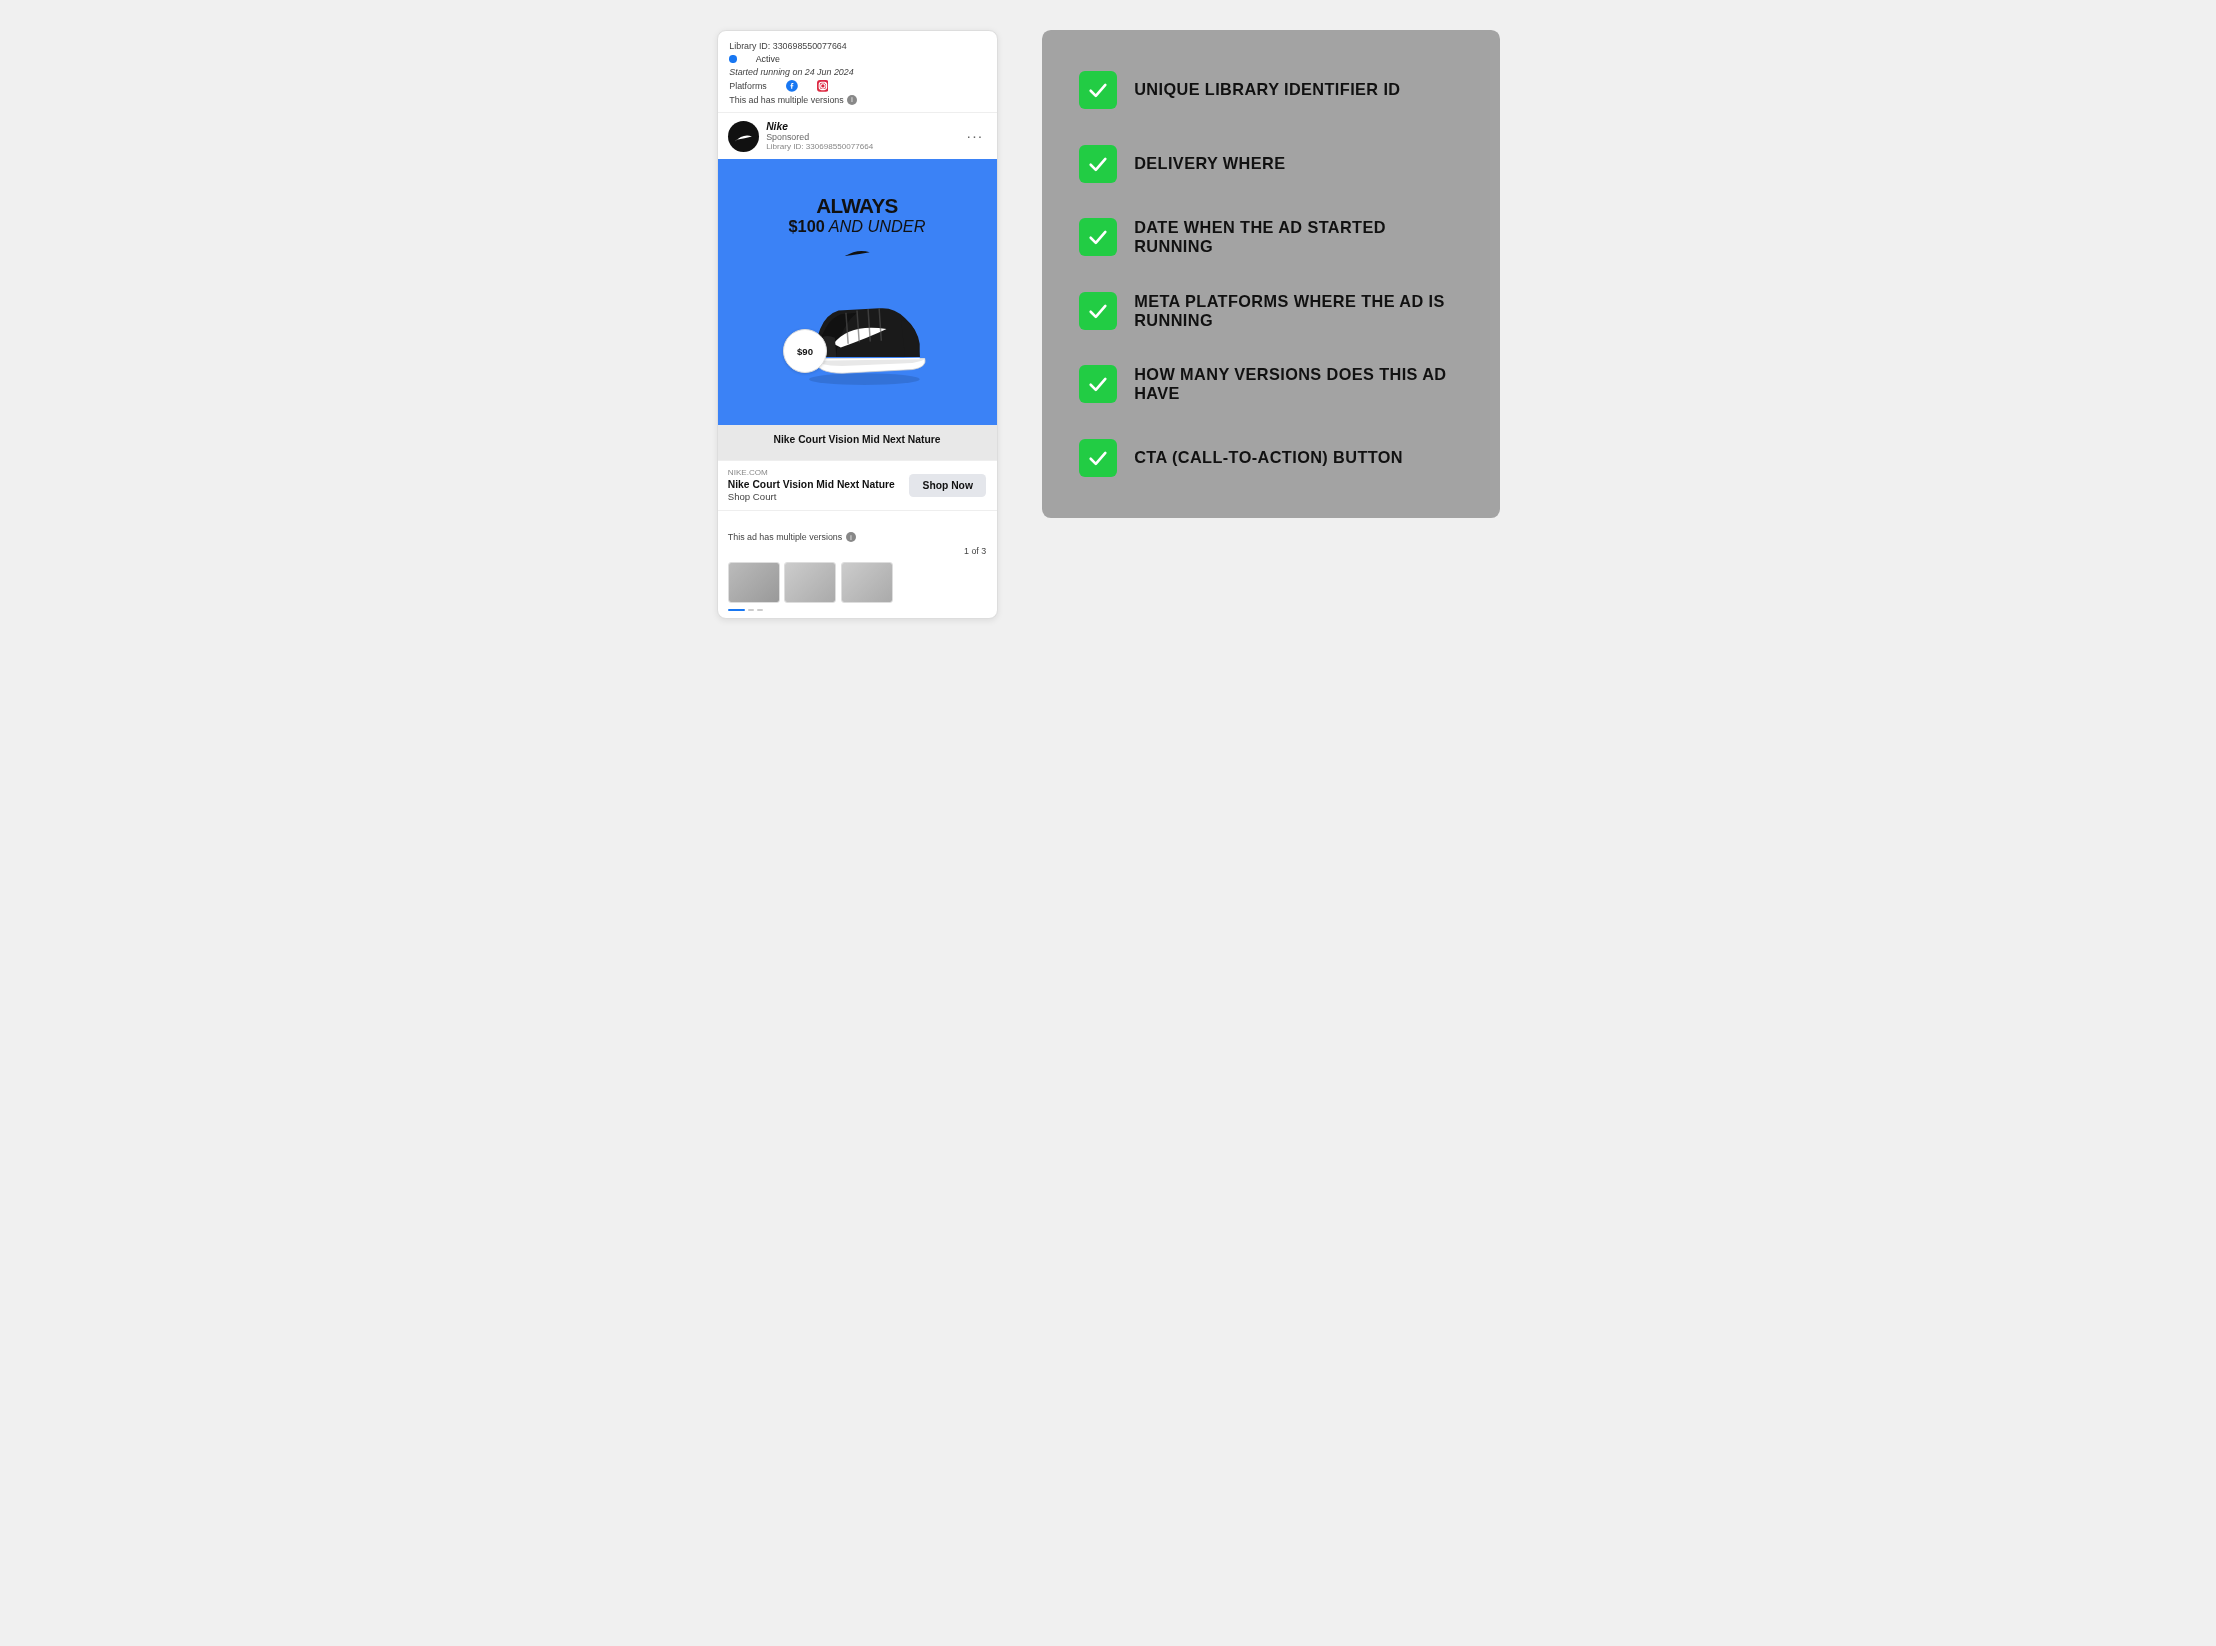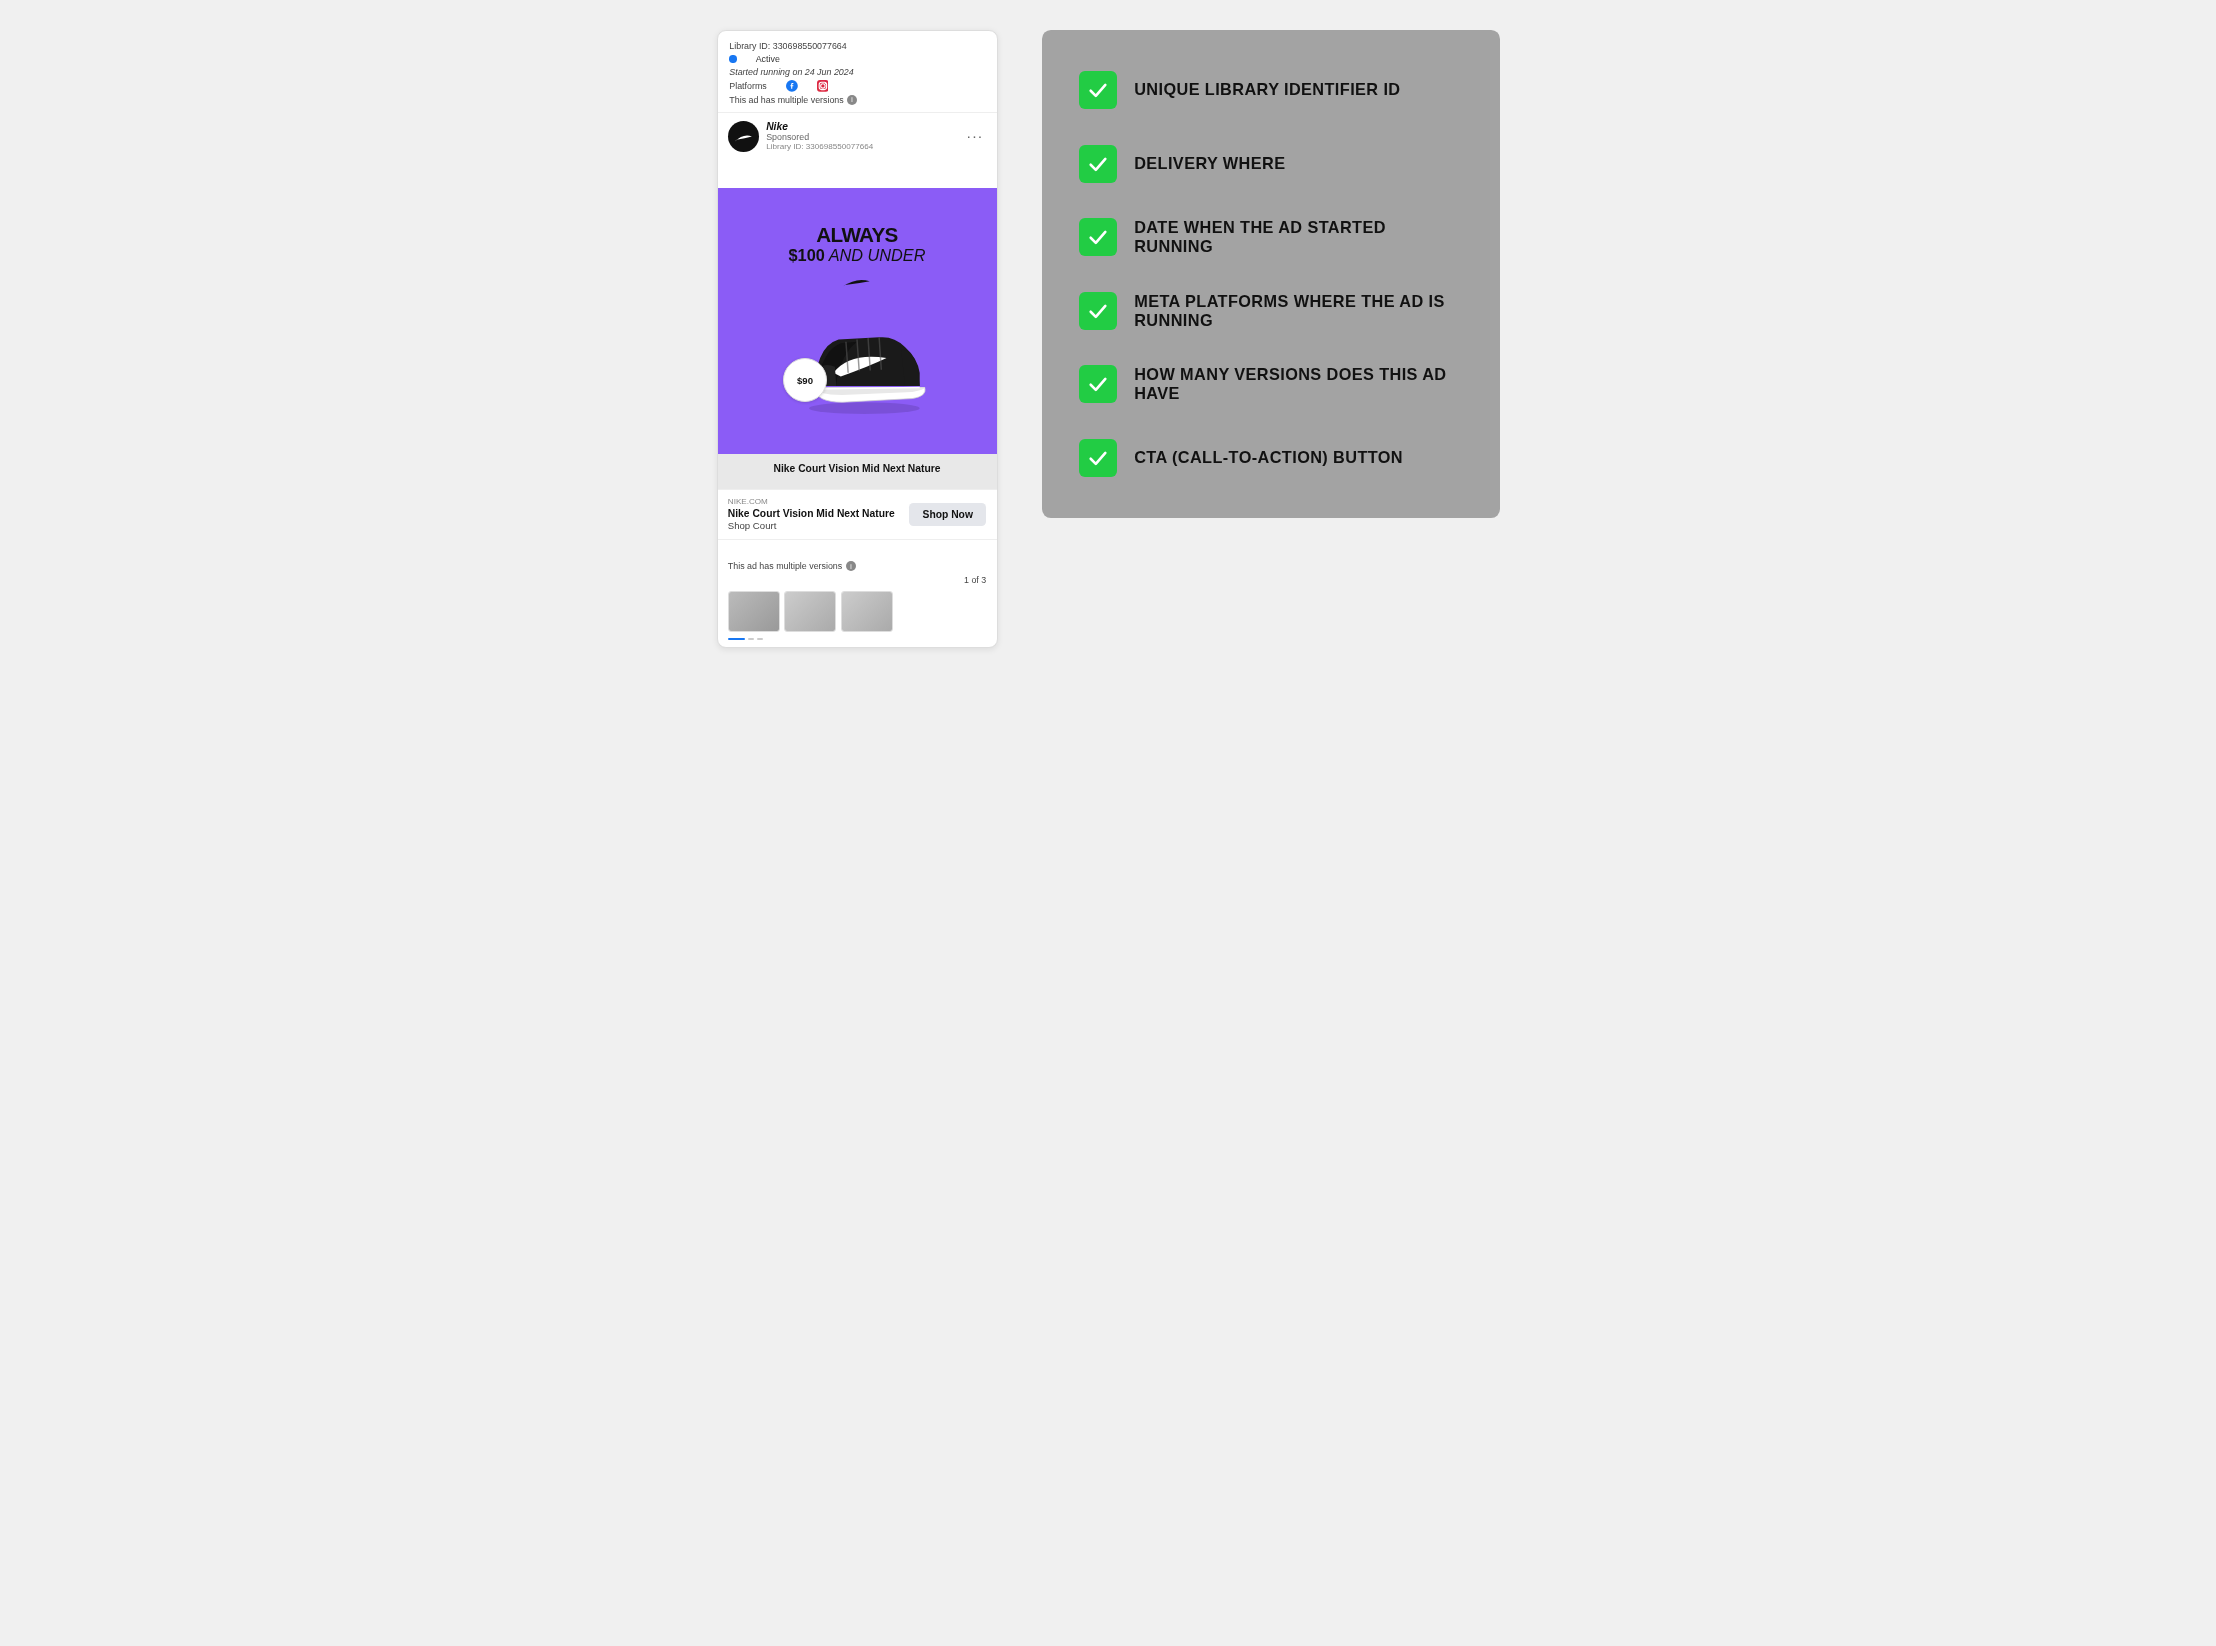--- a/index.html
+++ b/index.html
@@ -135,29 +135,28 @@
     .ad-more-btn {
       font-size: 14.8px;
       color: #666;
       cursor: pointer;
       padding: 3px;
       letter-spacing: 0.7px;
     }
 
     
     .ad-image-area {
-      background: #8b5cf6;
+      background: #3b82f6;
       height: 266px;
       display: flex;
       flex-direction: column;
       align-items: center;
       justify-content: center;
       position: relative;
       padding: 14.8px;
-      margin-top: 29px;
     }
     .ad-headline {
       text-align: center;
       margin-bottom: 7.4px;
     }
     .ad-headline-main {
       font-size: 20.7px;
       font-weight: 900;
       color: #111;
       letter-spacing: -0.7px;

